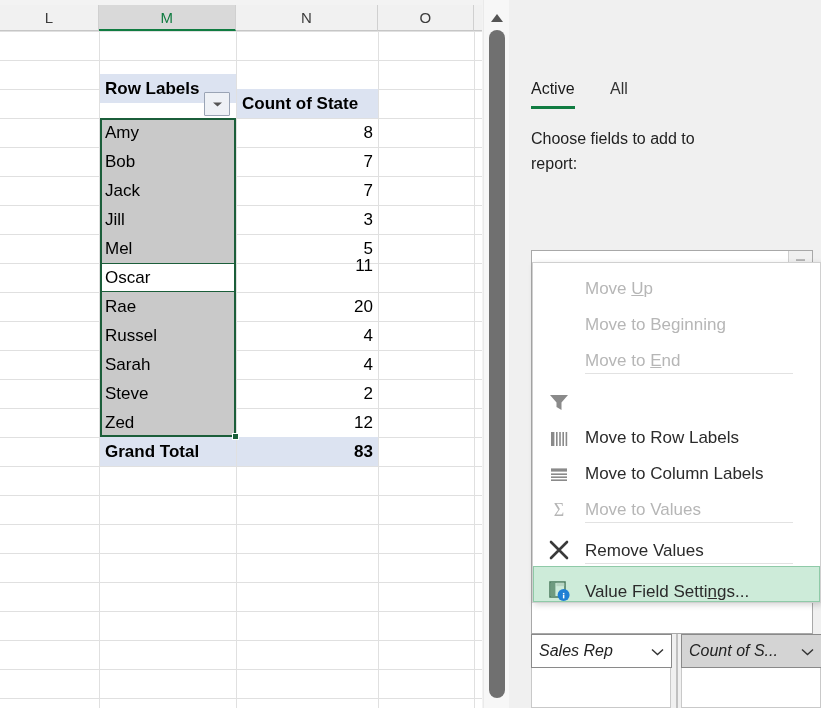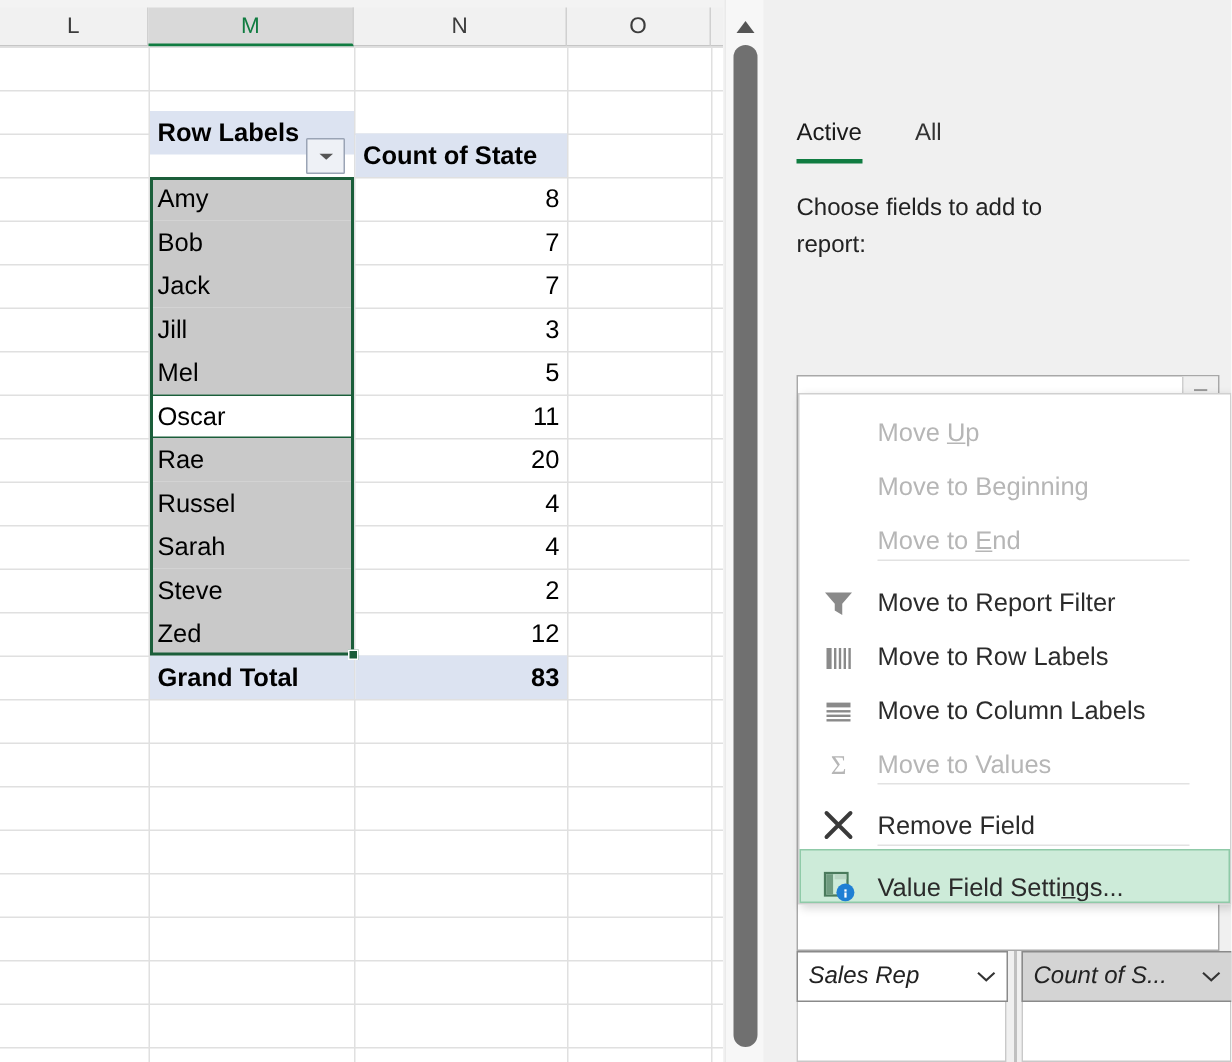--- a/index.html
+++ b/index.html
@@ -161,21 +161,21 @@
         <div class="cell right" style="left: 237px; top: 118px; width: 141px; height: 29px;">8</div>
         <div class="cell selcell" style="left: 100px; top: 147px; width: 136px; height: 29px;">Bob</div>
         <div class="cell right" style="left: 237px; top: 147px; width: 141px; height: 29px;">7</div>
         <div class="cell selcell" style="left: 100px; top: 176px; width: 136px; height: 29px;">Jack</div>
         <div class="cell right" style="left: 237px; top: 176px; width: 141px; height: 29px;">7</div>
         <div class="cell selcell" style="left: 100px; top: 205px; width: 136px; height: 29px;">Jill</div>
         <div class="cell right" style="left: 237px; top: 205px; width: 141px; height: 29px;">3</div>
         <div class="cell selcell" style="left: 100px; top: 234px; width: 136px; height: 29px;">Mel</div>
         <div class="cell right" style="left: 237px; top: 234px; width: 141px; height: 29px;">5</div>
         <div class="cell " style="left: 100px; top: 263px; width: 136px; height: 29px;">Oscar</div>
-        <div class="cell right" style="left: 237px; top: 263px; width: 141px; height: 29px; text-align: right;">11</div>
+        <div class="cell right" style="left: 237px; top: 251px; width: 141px; height: 29px; text-align: right;">11</div>
         <div class="cell selcell" style="left: 100px; top: 292px; width: 136px; height: 29px;">Rae</div>
         <div class="cell right" style="left: 237px; top: 292px; width: 141px; height: 29px;">20</div>
         <div class="cell selcell" style="left: 100px; top: 321px; width: 136px; height: 29px;">Russel</div>
         <div class="cell right" style="left: 237px; top: 321px; width: 141px; height: 29px;">4</div>
         <div class="cell selcell" style="left: 100px; top: 350px; width: 136px; height: 29px;">Sarah</div>
         <div class="cell right" style="left: 237px; top: 350px; width: 141px; height: 29px;">4</div>
         <div class="cell selcell" style="left: 100px; top: 379px; width: 136px; height: 29px;">Steve</div>
         <div class="cell right" style="left: 237px; top: 379px; width: 141px; height: 29px;">2</div>
         <div class="cell selcell" style="left: 100px; top: 408px; width: 136px; height: 29px;">Zed</div>
         <div class="cell right" style="left: 237px; top: 408px; width: 141px; height: 29px;">12</div>
@@ -253,21 +253,20 @@
         <span class="ico"></span>
         <span class="lbl">Move to <u>E</u>nd</span>
       </div>
       <div class="msep"></div>
       <div class="mi">
         <span class="ico">
           <svg width="22" height="20" viewBox="0 0 22 20">
             <path d="M2 3 H20 L13.5 10.5 V18 L8.5 15 V10.5 Z" fill="#8a8a8a"></path>
           </svg>
         </span>
-        <span class="lbl">Move to Report Filter</span>
       </div>
       <div class="mi">
         <span class="ico">
           <svg width="22" height="18" viewBox="0 0 22 18">
             <rect x="3" y="2" width="3.4" height="14" fill="#8a8a8a"></rect>
             <rect x="8" y="2" width="1.6" height="14" fill="#8a8a8a"></rect>
             <rect x="11.2" y="2" width="1.6" height="14" fill="#8a8a8a"></rect>
             <rect x="14.4" y="2" width="1.6" height="14" fill="#8a8a8a"></rect>
             <rect x="17.6" y="2" width="1.6" height="14" fill="#8a8a8a"></rect>
           </svg>
@@ -293,21 +292,21 @@
         </span>
         <span class="lbl">Move to Values</span>
       </div>
       <div class="msep"></div>
       <div class="mi">
         <span class="ico">
           <svg width="22" height="22" viewBox="0 0 22 22">
             <path d="M3 3 L19 19 M19 3 L3 19" stroke="#3a3a3a" stroke-width="2.6" fill="none" stroke-linecap="round"></path>
           </svg>
         </span>
-        <span class="lbl">Remove Field</span>
+        <span class="lbl">Remove Values</span>
       </div>
       <div class="msep"></div>
       <div class="mi hl">
         <span class="ico">
           <svg width="23" height="22" viewBox="0 0 23 22">
             <rect x="2" y="2" width="15" height="15" fill="none" stroke="#4a7a5c" stroke-width="1.5"></rect>
             <rect x="2.8" y="2.8" width="4.6" height="13.4" fill="#6f9b80"></rect>
             <rect x="8.4" y="2.8" width="7.8" height="3.4" fill="#b9d6c4"></rect>
             <circle cx="15.6" cy="15" r="6" fill="#1f7fd4"></circle>
             <rect x="14.9" y="12.9" width="1.5" height="1.5" fill="#fff"></rect>

